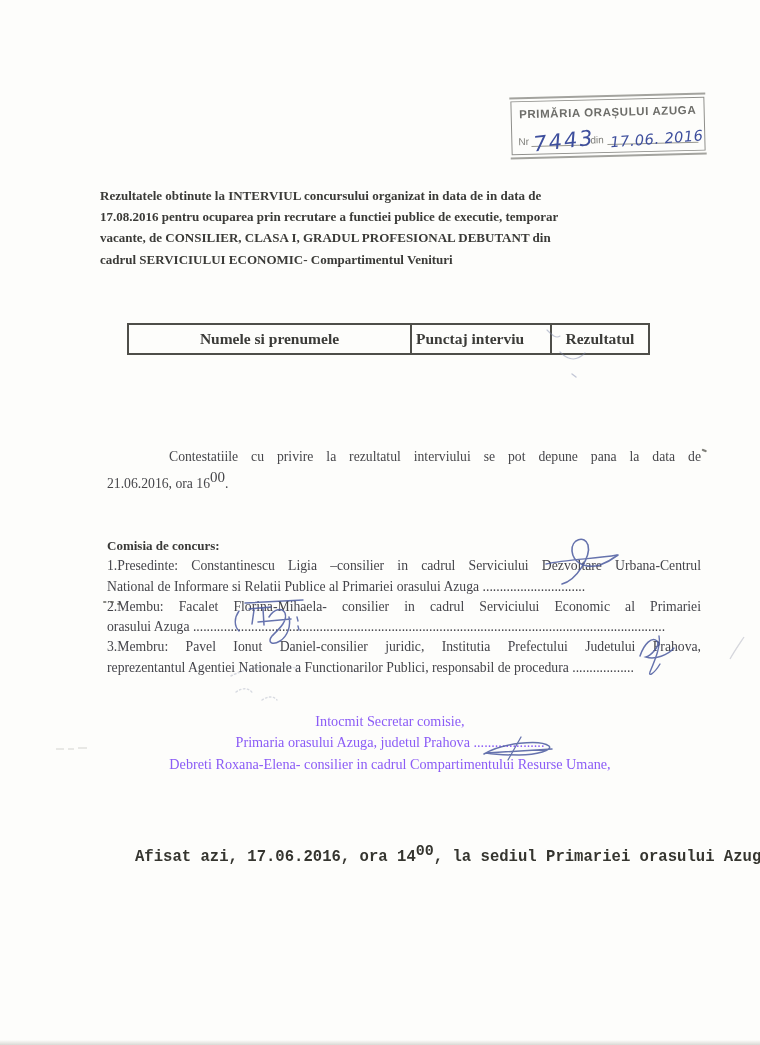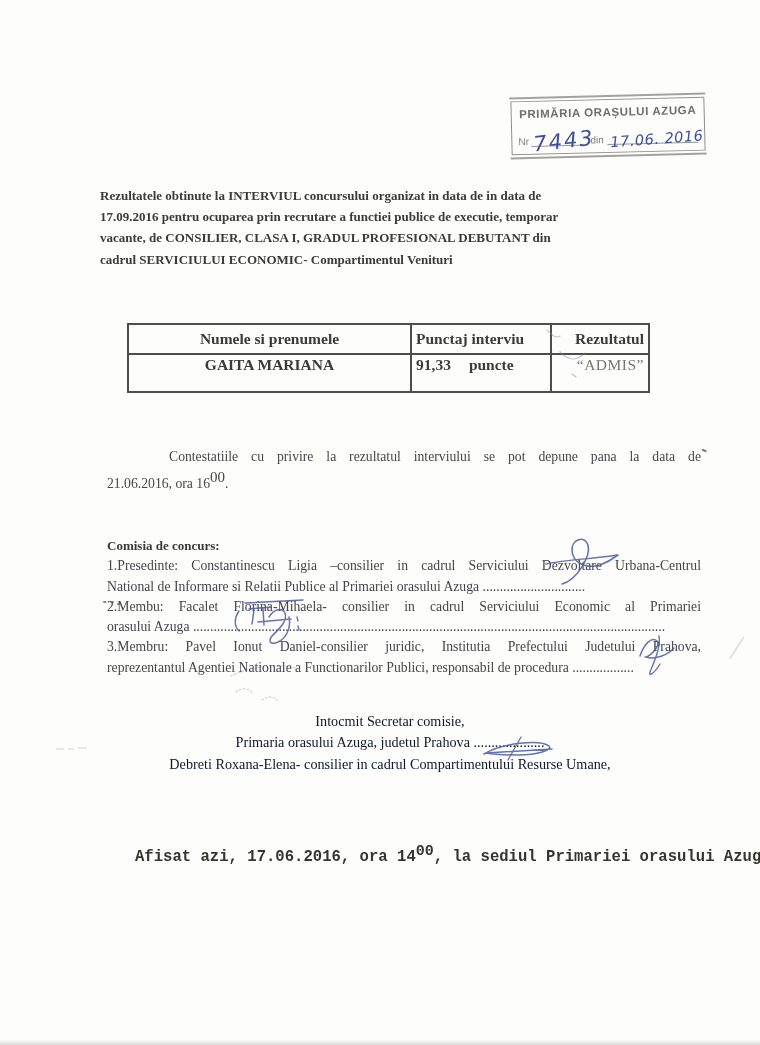--- a/index.html
+++ b/index.html
@@ -35,39 +35,39 @@
   .title{position:absolute;left:100px;top:185px;width:560px;text-align:left;
     font-weight:bold;font-size:13px;line-height:21.2px;color:#3a3a37;}
   .title div{white-space:nowrap;}
 
   
   .rtable{position:absolute;left:127px;top:323px;border-collapse:collapse;
     font-weight:bold;color:#3b3b38;}
   .rtable td{border:2px solid #4e4e49;padding:0 4px;box-sizing:border-box;}
   .c1{width:283px;text-align:center;}
   .c2{width:140px;text-align:left;padding-left:8px;}
-  .c3{width:98px;text-align:right;}
+  .c3{width:98px;text-align:center;}
   .hrow td{height:30px;font-size:15.5px;}
   .drow td{height:38px;vertical-align:top;font-size:15.5px;padding-top:1px;}
   .score-unit{margin-left:18px;}
   .result-cell{font-weight:normal;color:#78786f;font-size:14px;letter-spacing:.5px;}
 
   
   .contest{position:absolute;left:107px;top:446px;width:594px;
     font-size:13.7px;line-height:21px;color:#46464a;}
   .contest .l1{text-align:justify;text-align-last:justify;text-indent:62px;}
 
   .commission{position:absolute;left:107px;top:536px;width:594px;
     font-size:13.7px;line-height:20.3px;color:#44444a;}
   .commission .head{font-weight:bold;font-size:13px;color:#3a3a38;}
   .jl{text-align:justify;text-align-last:justify;}
   .cl{white-space:nowrap;}
 
   .secretary{position:absolute;left:80px;top:711px;width:620px;text-align:center;
-    font-size:14.2px;line-height:21.3px;color:#0f172a;}
+    font-size:14.2px;line-height:21.3px;color:#8b5cf6;}
   .secretary div{white-space:nowrap;}
 
   .afisat{position:absolute;left:135px;top:843px;font-weight:bold;
     font-size:15.6px;color:#35352f;white-space:nowrap;font-family:Liberation Mono, monospace;}
 
   .sup{font-size:15px;vertical-align:6px;}
 
   .overlay{position:absolute;inset:0;pointer-events:none;}
 </style>
 </head>
@@ -83,36 +83,31 @@
       <span class="stamp-line stamp-u1"></span>
       <span class="stamp-din-label">din</span>
       <span class="stamp-line stamp-u2"></span>
       <span class="hand hand-nr">7443</span>
       <span class="hand hand-date">17.06. 2016</span>
     </div>
   </div>
 
   <div class="title">
     <div>Rezultatele obtinute la INTERVIUL concursului organizat in data de in data de</div>
-    <div>17.09.2016 pentru ocuparea prin recrutare a functiei publice de executie, temporar</div>
+    <div>17.08.2016 pentru ocuparea prin recrutare a functiei publice de executie, temporar</div>
     <div>vacante, de CONSILIER, CLASA I, GRADUL PROFESIONAL DEBUTANT din</div>
     <div>cadrul SERVICIULUI ECONOMIC- Compartimentul Venituri</div>
   </div>
 
   <table class="rtable">
     <tbody>
         <tr class="hrow">
       <td class="c1">Numele si prenumele</td>
       <td class="c2">Punctaj interviu</td>
       <td class="c3">Rezultatul</td>
-    </tr>
-    <tr class="drow">
-      <td class="c1">GAITA MARIANA</td>
-      <td class="c2"><span>91,33</span><span class="score-unit">puncte</span></td>
-      <td class="c3 result-cell">“ADMIS”</td>
     </tr>
   </tbody>
     </table>
 
   <div class="contest">
     <div class="l1">Contestatiile cu privire la rezultatul interviului se pot depune pana la data de</div>
     <div class="l2"><span>21.06.2016, ora 16</span><span class="sup">00</span><span>.</span></div>
   </div>
 
   <div class="commission">

